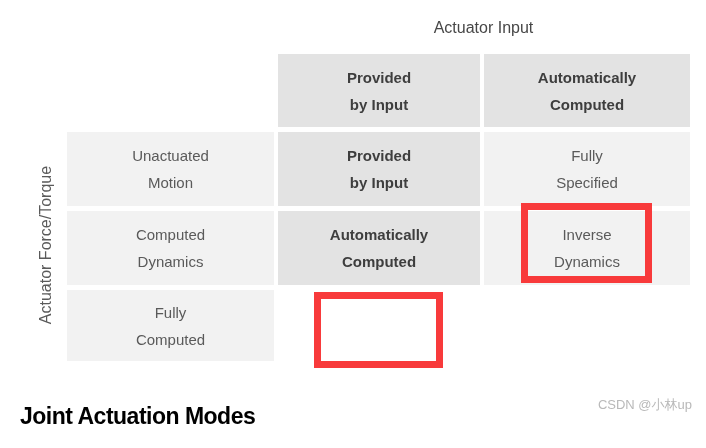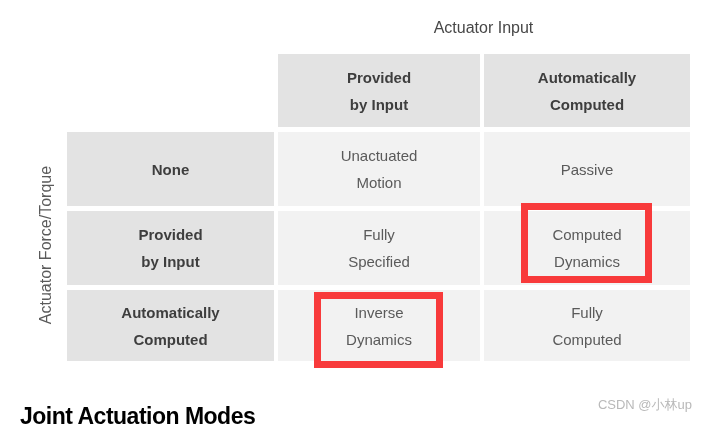--- a/index.html
+++ b/index.html
@@ -107,24 +107,22 @@
 
   <div class="axis-title-left">Actuator Force/Torque</div>
 
   <div class="matrix-grid">
     <div class="cell corner"></div>
     <div class="cell hdr">Provided
 by Input</div>
     <div class="cell hdr">Automatically
 Computed</div>
 
-    <div class="cell hdr">None</div>
     <div class="cell val">Unactuated
 Motion</div>
-    <div class="cell val">Passive</div>
 
     <div class="cell hdr">Provided
 by Input</div>
     <div class="cell val">Fully
 Specified</div>
     <div class="cell val">Computed
 Dynamics</div>
 
     <div class="cell hdr">Automatically
 Computed</div>

